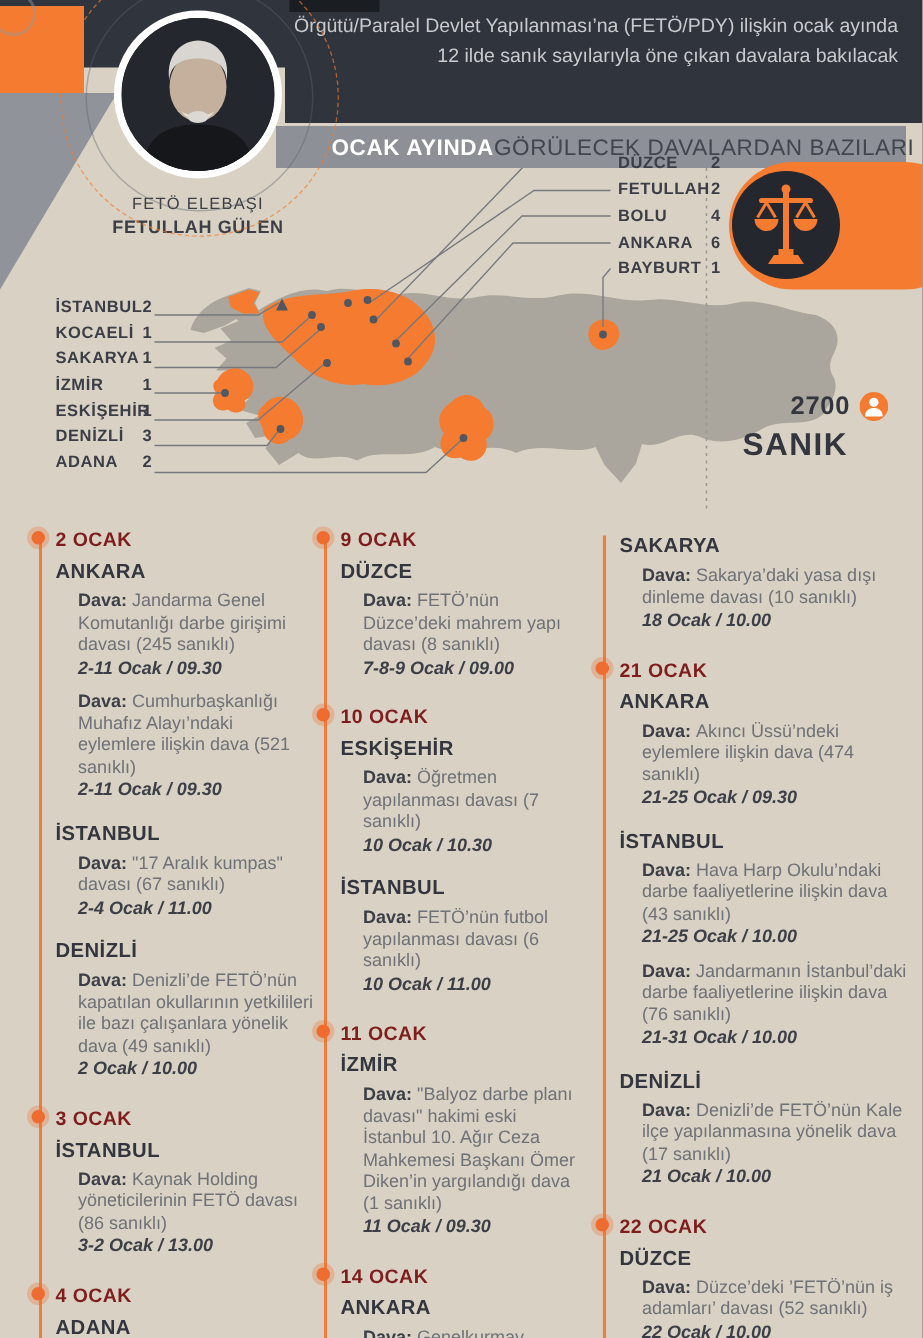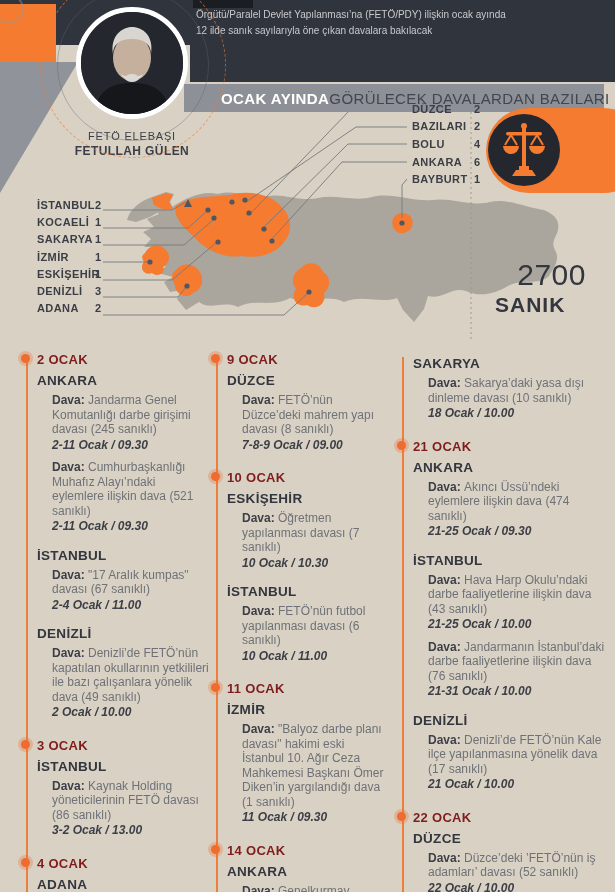--- a/index.html
+++ b/index.html
@@ -4,21 +4,21 @@
 <style>
   html,body{margin:0;padding:0;background:#777;}
   .page{position:relative;width:615px;height:892px;overflow:hidden;background:#d9d2c4;
         font-family:"Liberation Sans",sans-serif;-webkit-font-smoothing:antialiased;}
 
   
   .header-dark{position:absolute;left:0;top:0;width:615px;height:82px;background:#30343d;z-index:1;
     clip-path:polygon(0 0,615px 0,615px 82px,190px 82px,190px 45px,0 45px);}
   .orange-block{position:absolute;left:0;top:4px;width:56px;height:58px;background:#f47b30;z-index:2;}
   .black-strip{position:absolute;left:193px;top:0;width:60px;height:8px;background:#1a1d22;z-index:2;}
-  .intro{position:absolute;left:196px;top:7px;z-index:2;color:#c9cacd;font-size:10px;line-height:1.55;}
+  .intro{position:absolute;left:196px;top:7px;z-index:2;color:#c9cacd;font-size:13px;line-height:1.55;text-align:right;}
   .banner{position:absolute;left:184px;top:48px;width:420px;height:28px;background:#8d9096;z-index:2;
     display:flex;align-items:center;padding-left:37px;box-sizing:border-box;font-size:15px;letter-spacing:.4px;white-space:nowrap;margin-top:36px;}
   .banner-bold{color:#ffffff;font-weight:bold;}
   .banner-rest{color:#41454e;}
 
   .corner-ring{position:absolute;left:-6px;top:-6px;width:26px;height:26px;border:2px solid rgba(150,153,160,.45);border-radius:50%;z-index:3;}
   .ring1{position:absolute;left:57px;top:-11px;width:150px;height:150px;border:1px solid rgba(95,99,108,.4);border-radius:50%;z-index:3;}
   .ring2{position:absolute;left:40px;top:-28px;width:184px;height:184px;border:1px dashed rgba(244,123,48,.65);border-radius:50%;z-index:3;}
   .gray-wedge{position:absolute;left:0;top:62px;width:78px;height:131px;background:#90939a;
     clip-path:polygon(0 0,100% 0,0 100%);z-index:1;}
@@ -37,21 +37,21 @@
   .map-row{display:grid;align-items:center;}
   .map-list-left .map-row{grid-template-columns:58px auto;height:17.3px;}
   .map-list-right .map-row{grid-template-columns:62px auto;height:17.6px;}
 
   .justice-pill{position:absolute;left:486px;top:108px;width:160px;height:85px;background:#f47b30;border-radius:43px;z-index:2;}
   .justice-circle{position:absolute;left:488px;top:114px;width:72px;height:72px;border-radius:50%;background:#24272d;
     display:flex;align-items:center;justify-content:center;z-index:3;}
 
   .total{position:absolute;left:495px;top:258px;width:100px;z-index:2;color:#33363e;}
   .total-row{display:flex;justify-content:flex-end;align-items:center;gap:6px;padding-right:3px;}
-  .total-value{font-size:30px;font-weight:normal;letter-spacing:.5px;margin-left:32px;}
+  .total-value{font-size:17px;font-weight:bold;letter-spacing:.5px;margin-left:32px;}
   .total-label{font-size:21px;font-weight:bold;letter-spacing:1px;text-align:right;margin:1px 35px 0 0;}
 
   
   .tl-col{position:absolute;top:352px;bottom:0;z-index:2;}
   .tl-col::before{content:"";position:absolute;left:0;top:5px;bottom:0;width:2px;background:#ef7d3c;}
   #tl-col-1{left:26px;width:184px;}
   #tl-col-2{left:216px;width:172px;}
   #tl-col-3{left:402px;width:208px;}
   .tl-inner{padding-left:11px;}
   .tl-group{margin-bottom:18px;}
@@ -185,21 +185,21 @@
         <span class="map-name">ADANA</span>
         <span class="map-val">2</span>
       </div>
     </div>
   <div class="map-list map-list-right">
       <div class="map-row">
         <span class="map-name">DÜZCE</span>
         <span class="map-val">2</span>
       </div>
       <div class="map-row">
-        <span class="map-name">BAZILARI</span>
+        <span class="map-name">FETULLAH</span>
         <span class="map-val">2</span>
       </div>
       <div class="map-row">
         <span class="map-name">BOLU</span>
         <span class="map-val">4</span>
       </div>
       <div class="map-row">
         <span class="map-name">ANKARA</span>
         <span class="map-val">6</span>
       </div>

